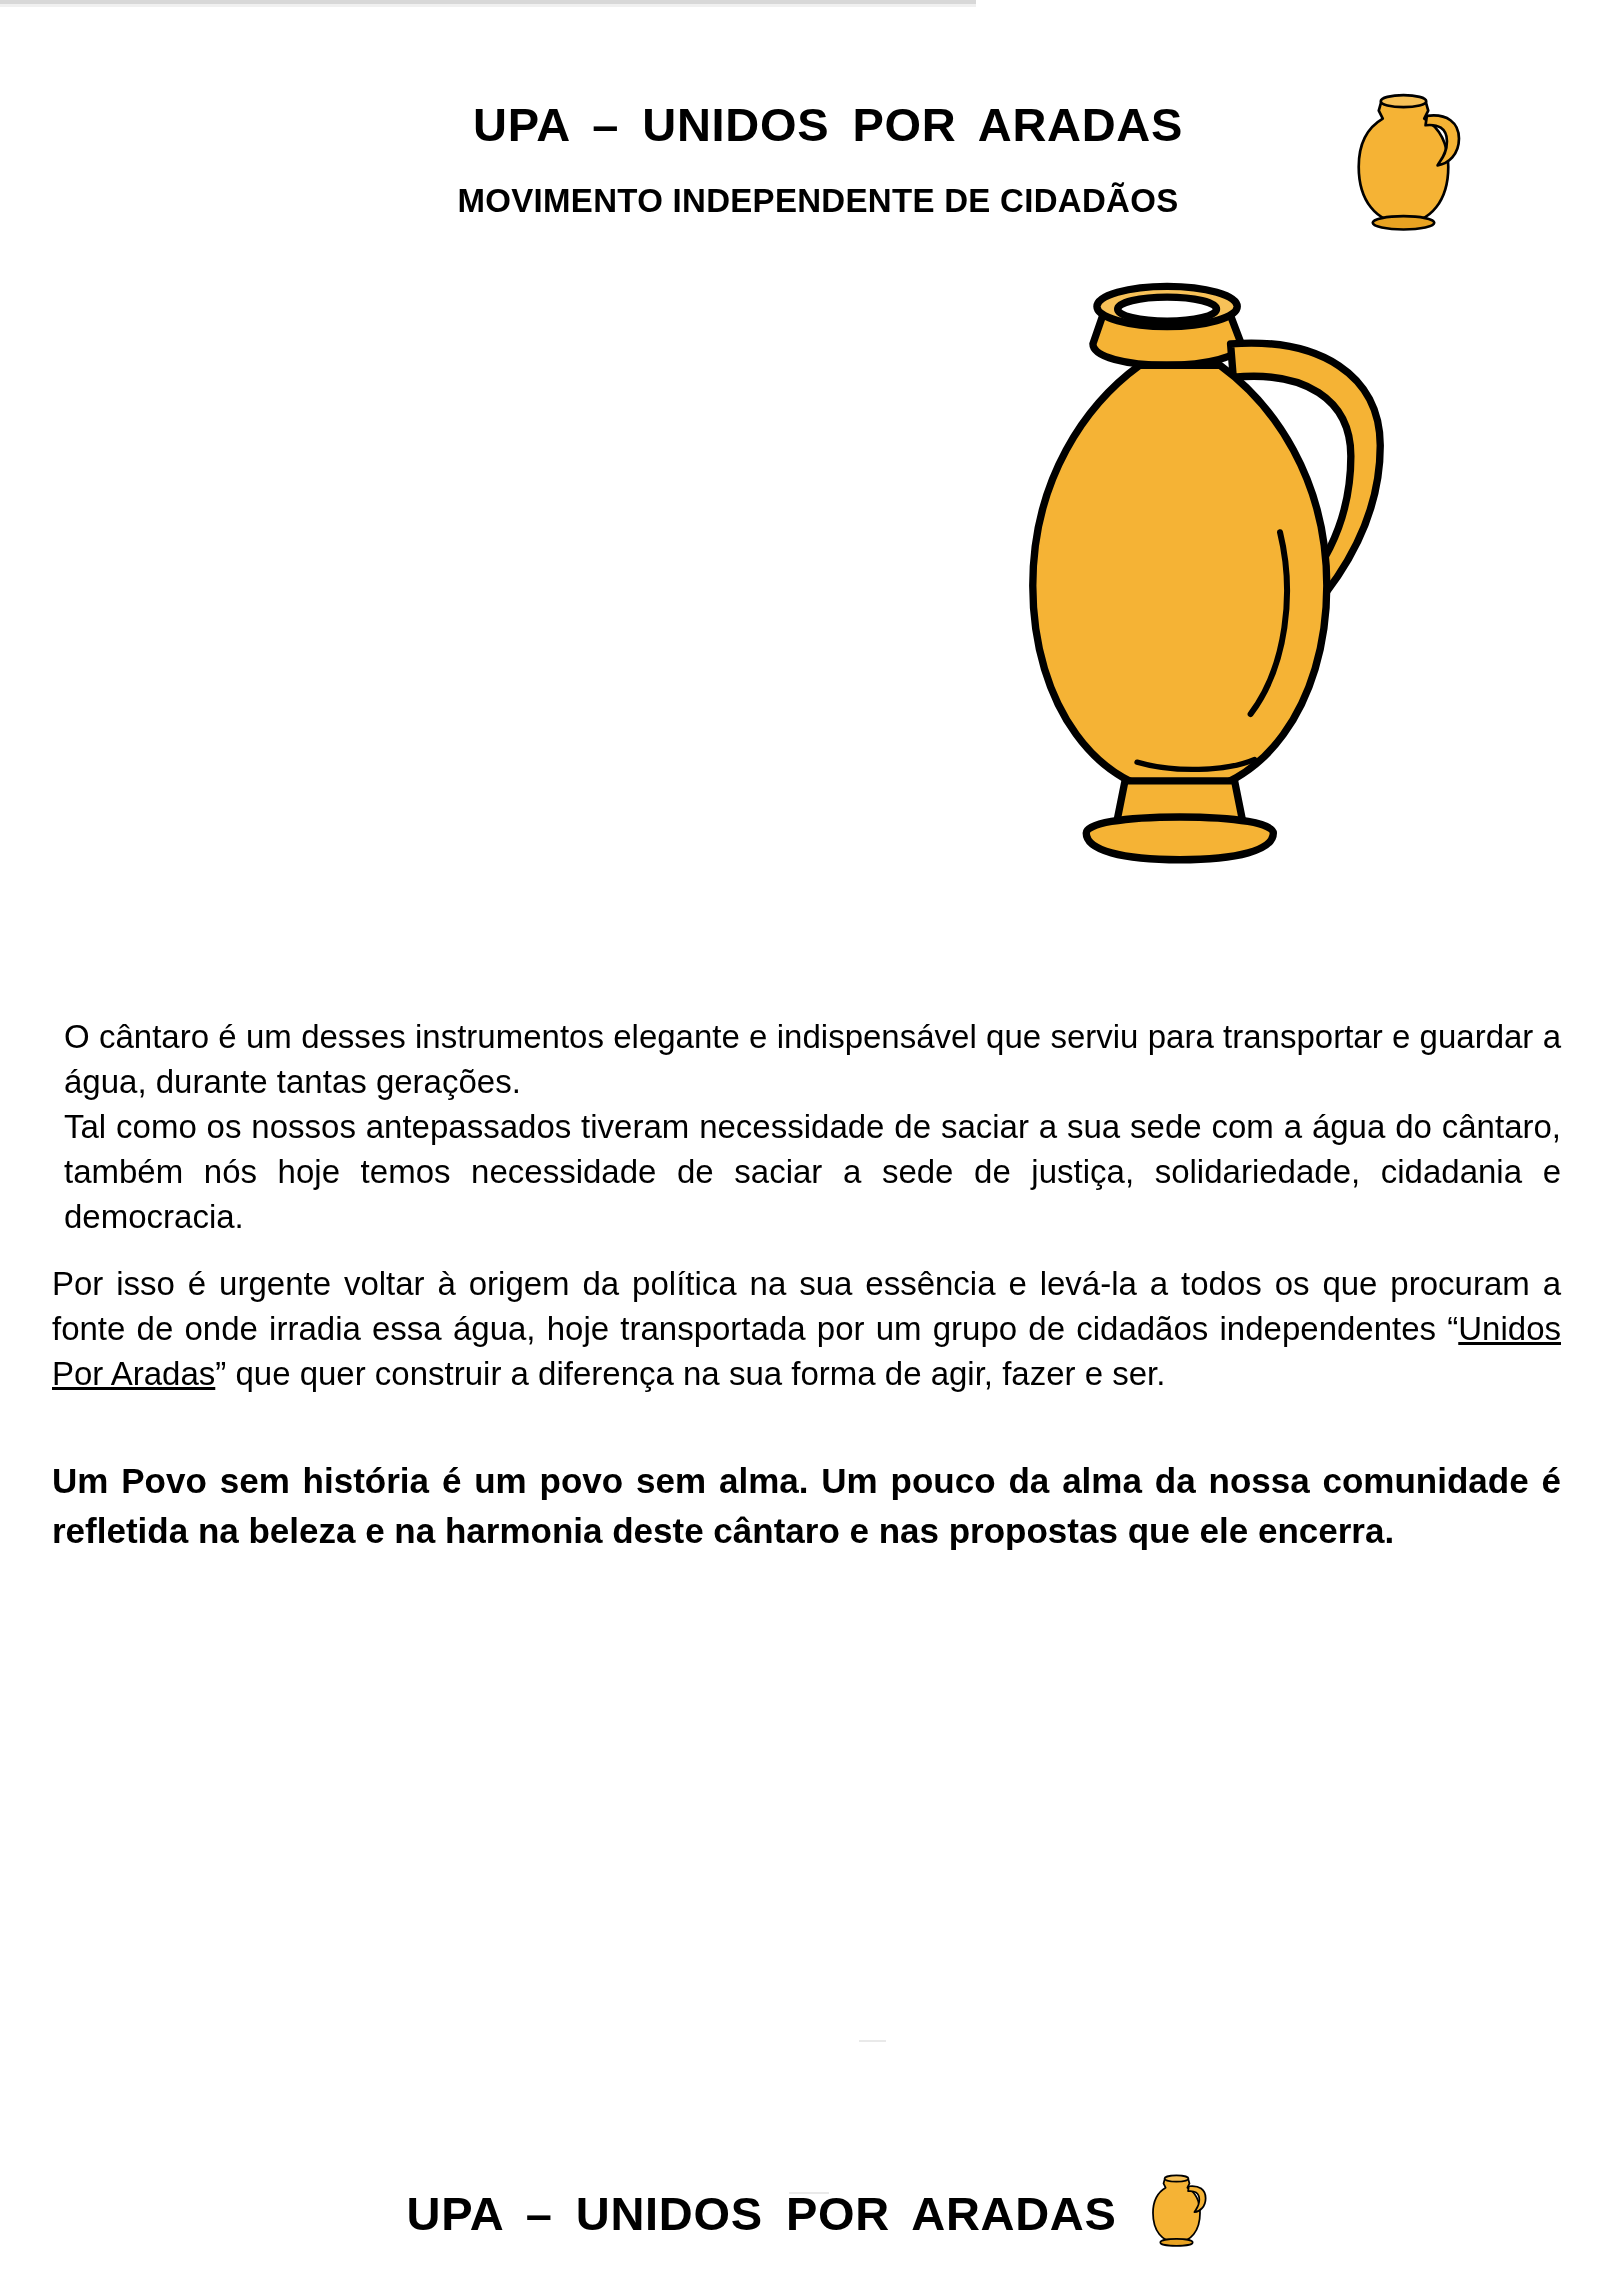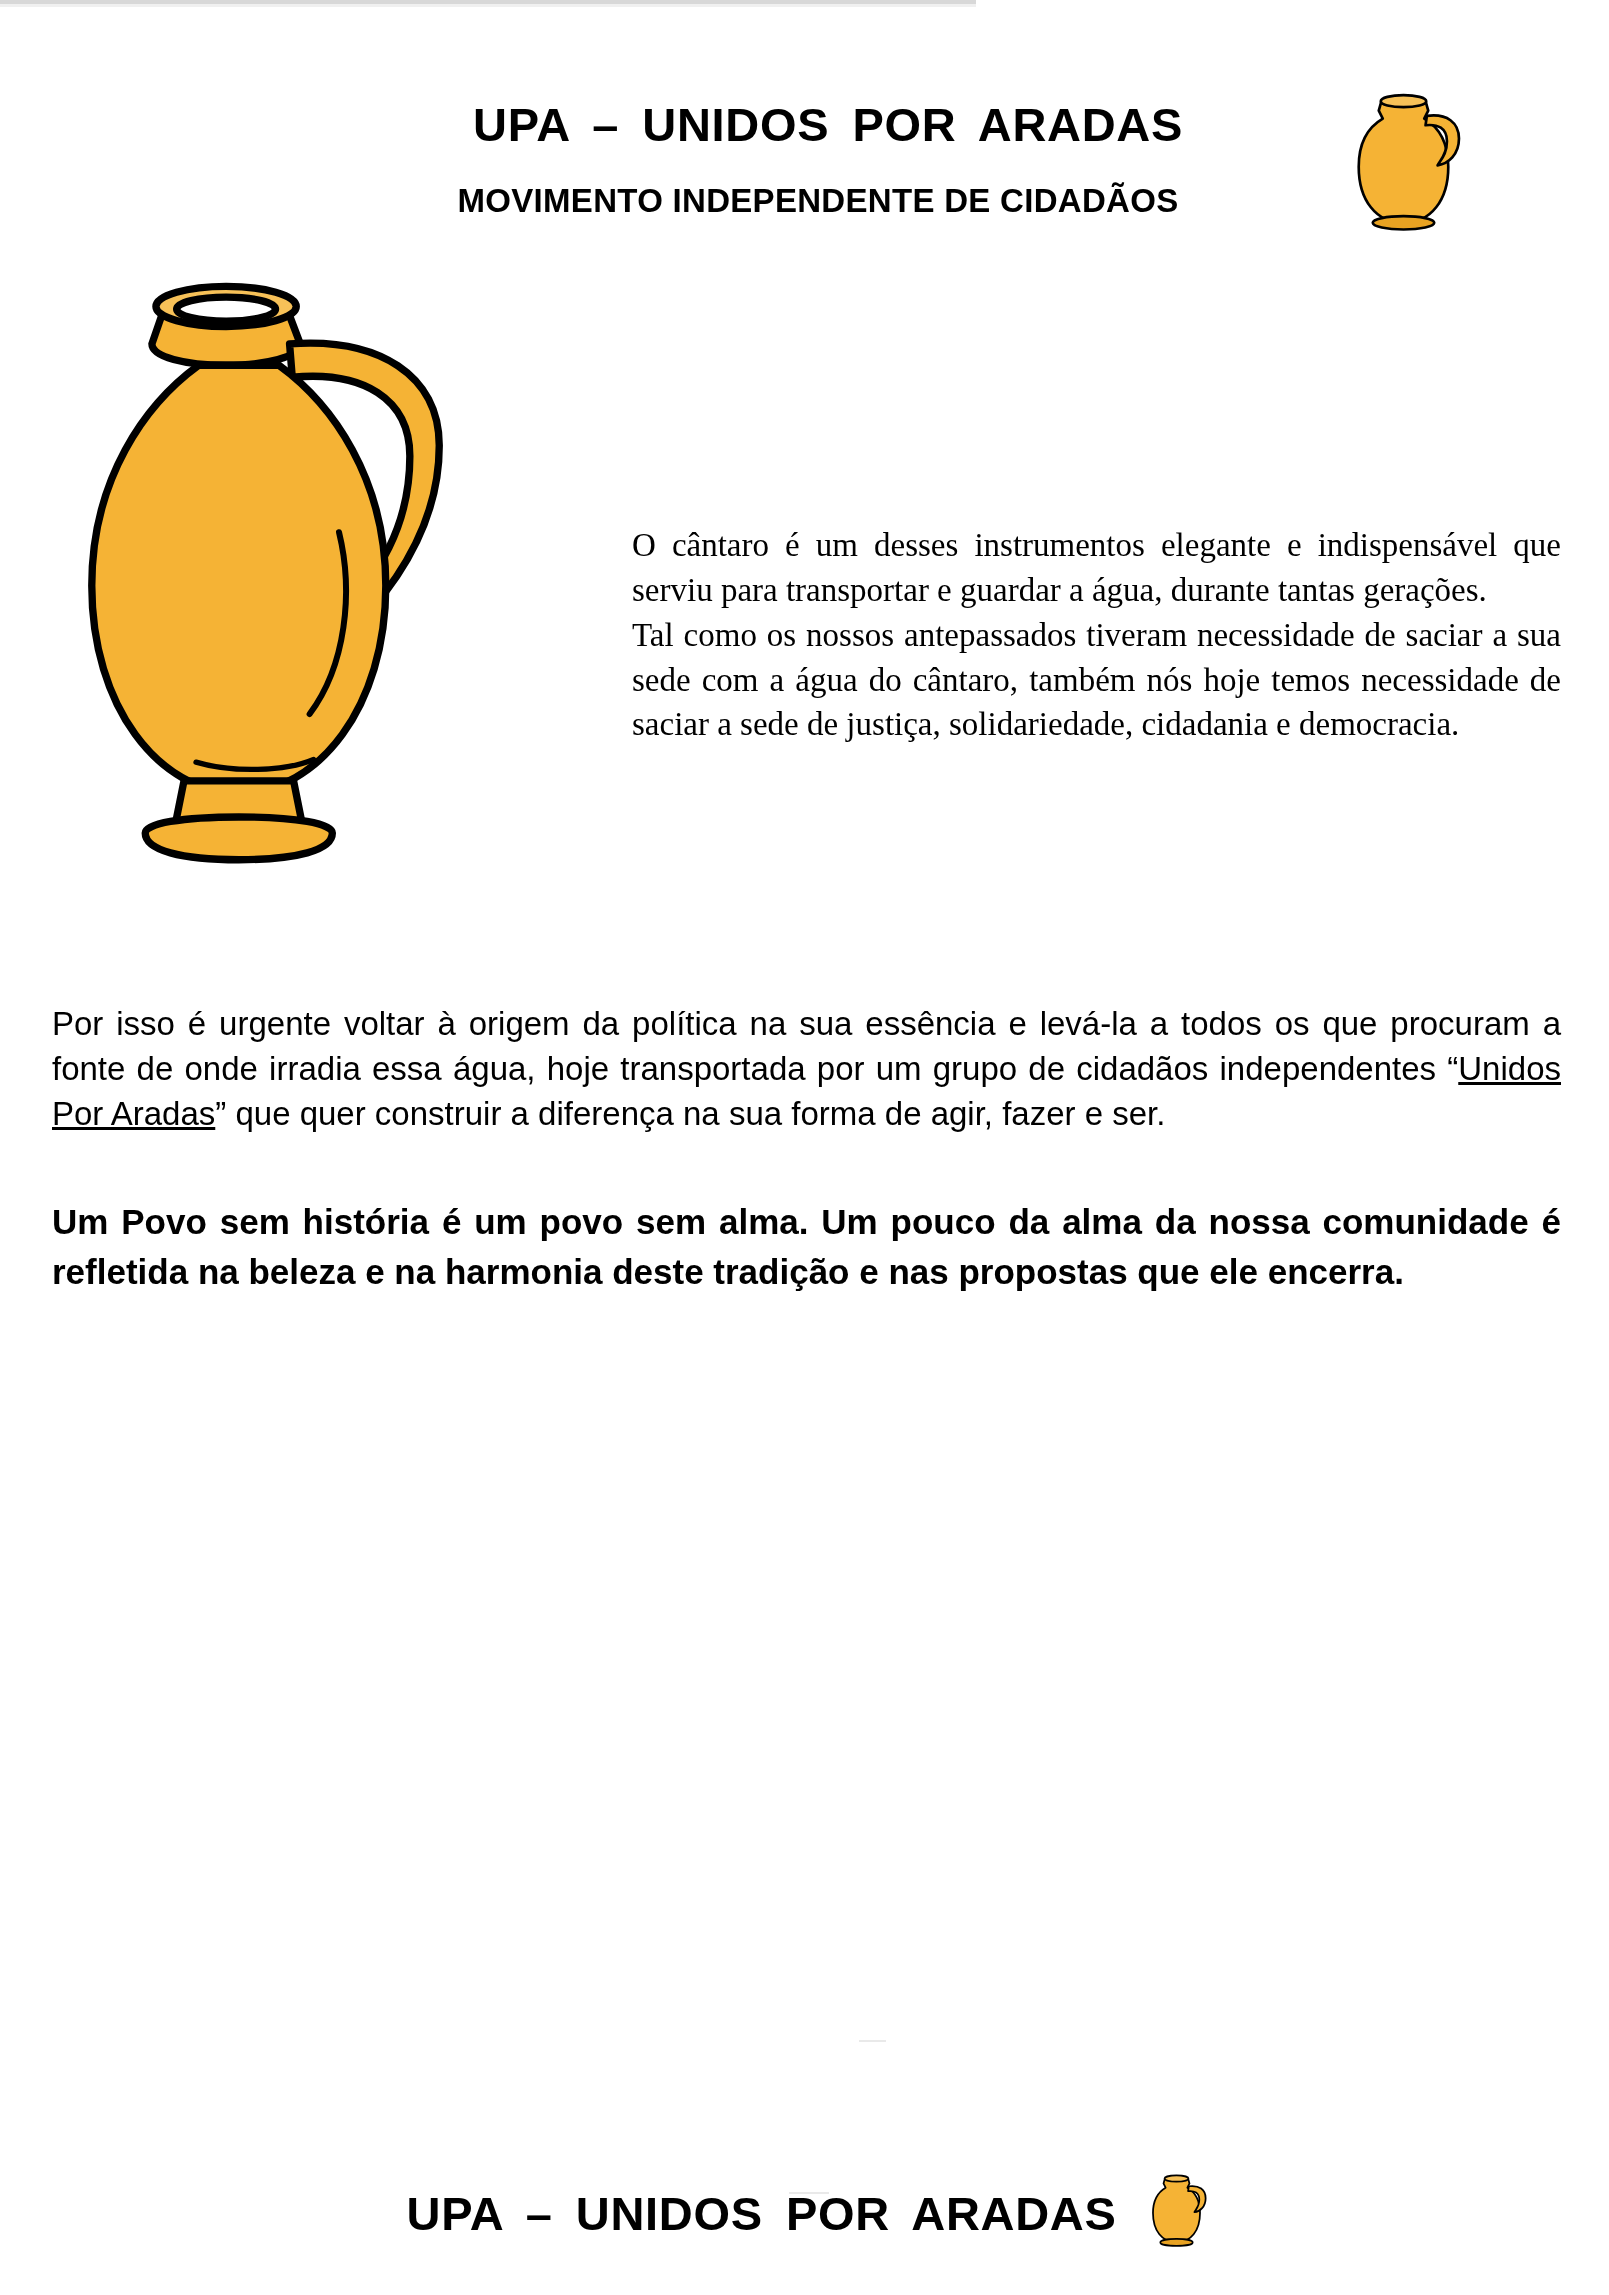--- a/index.html
+++ b/index.html
@@ -106,25 +106,24 @@
     margin-top: 60px;
     width: 1509px;
   }
   .u {
     text-decoration: underline;
   }
 
   
   .middle {
     display: flex;
-    flex-direction: row;
-    align-items: center;
+    flex-direction: column;
+    align-items: flex-end;
     margin-top: 35px;
     width: 1509px;
-    font-family: Liberation Serif, serif;
   }
   .jug-large-wrap {
     width: 568px;
     flex: 0 0 568px;
     padding-top: 10.7px;
   }
   .jug-large {
     width: 528px;
     height: 715px;
     display: block;
@@ -219,21 +218,21 @@
       </div>
 
       <div class="middle-text">
         <p class="para">O cântaro é um desses instrumentos elegante e indispensável que serviu para transportar e guardar a água, durante tantas gerações.</p>
         <p class="para">Tal como os nossos antepassados tiveram necessidade de saciar a sua sede com a água do cântaro, também nós hoje temos necessidade de saciar a sede de justiça, solidariedade, cidadania e democracia.</p>
       </div>
     </div>
 
     <p class="para para-bottom"><span>Por isso é urgente voltar à origem da política na sua essência e levá-la a todos os que procuram a fonte de onde irradia essa água, hoje transportada por um grupo de cidadãos independentes “</span><span class="u">Unidos Por Aradas</span><span>” que quer construir a diferença na sua forma de agir, fazer e ser.</span></p>
 
-    <p class="para-bold">Um Povo sem história é um povo sem alma. Um pouco da alma da nossa comunidade é refletida na beleza e na harmonia deste tradição e nas propostas que ele encerra.</p>
+    <p class="para-bold">Um Povo sem história é um povo sem alma. Um pouco da alma da nossa comunidade é refletida na beleza e na harmonia deste cântaro e nas propostas que ele encerra.</p>
 
     <div class="footer-block">
       <span class="footer-title">UPA – UNIDOS POR ARADAS</span>
       <svg class="footer-jug" viewBox="0 0 190 245">
         <g stroke="#000000" stroke-width="5" fill="#F5B335" stroke-linejoin="round">
           <path d="M62 30 L128 30 L132 44 L126 56 C150 70 162 96 162 128 C162 178 136 212 95 212 C54 212 28 178 28 128 C28 96 40 70 64 56 L58 44 Z"></path>
           <path d="M130 52 C160 48 178 62 178 86 C178 110 162 124 146 126 C150 118 160 110 160 90 C160 70 146 64 128 66 Z"></path>
           <ellipse cx="95" cy="30" rx="34" ry="9" fill="#F7C158"></ellipse>
           <ellipse cx="95" cy="212" rx="46" ry="10" fill="#E8A222"></ellipse>
         </g>

